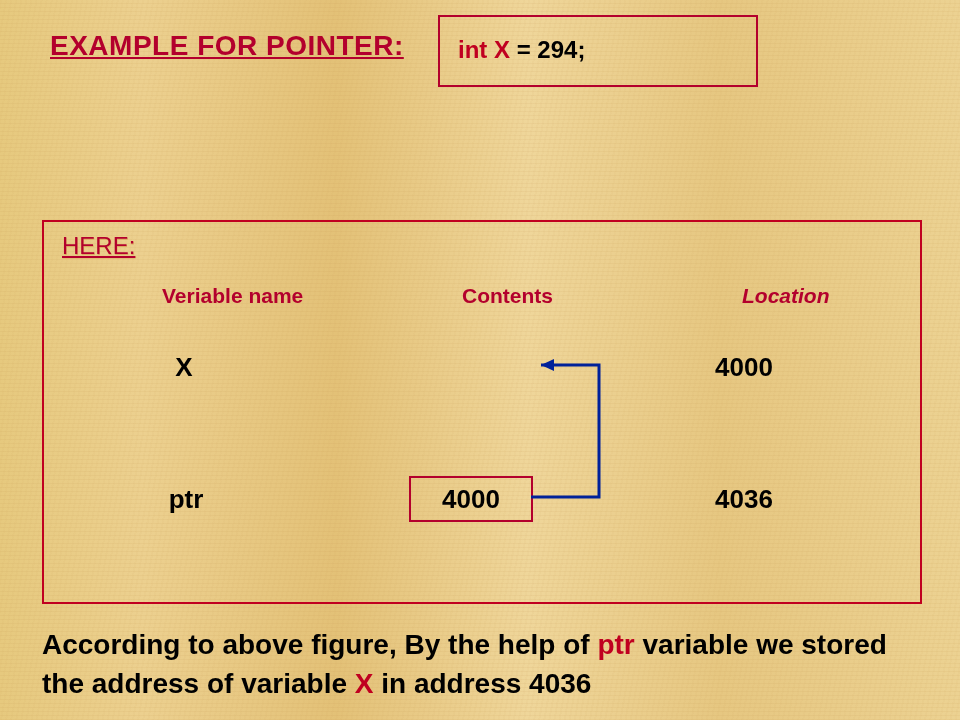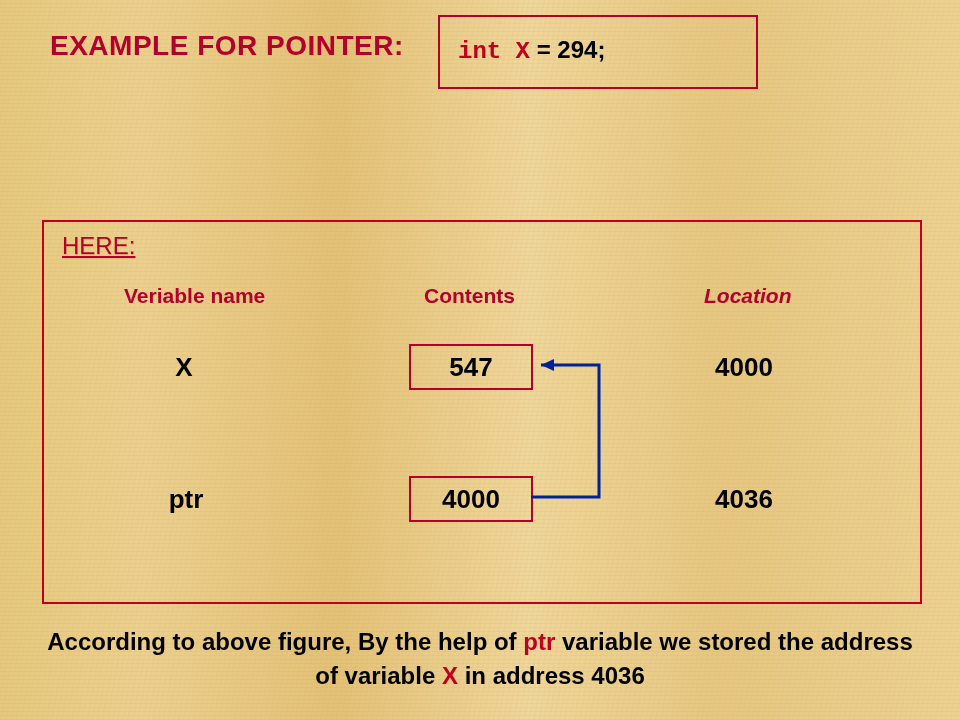--- a/index.html
+++ b/index.html
@@ -26,34 +26,35 @@
   }
 
   .title {
     position: absolute;
     left: 50px;
     top: 30px;
     color: #b3002d;
     font-weight: 900;
     font-size: 28px;
     letter-spacing: 0.5px;
+    text-decoration: underline;
   }
 
   .codebox {
     position: absolute;
     left: 438px;
     top: 15px;
     width: 280px;
     padding: 10px 18px 12px 18px;
     border: 2px solid #b3002d;
     line-height: 1.9;
     font-size: 24px;
     font-weight: 700;
   }
-  .codebox .intx { color: #c00020; font-family: Liberation Mono, monospace; } 
+  .codebox .intx { color: #c00020; } 
   .codebox .body { color: #000; }
 
   .panel {
     position: absolute;
     left: 42px;
     top: 220px;
     width: 876px;
     height: 380px;
     border: 2px solid #c00020;
   }
@@ -68,20 +69,21 @@
     text-decoration: underline;
     text-shadow: 0.5px 0.5px 0 #dca860;
   }
 
   .coltitle {
     position: absolute;
     top: 62px;
     color: #b3002d;
     font-weight: 700;
     font-size: 21px;
+    margin-left: 38px;
   }
 
   .cell-text {
     position: absolute;
     color: #000;
     font-weight: 700;
     font-size: 26px;
     text-align: center;
   }
 
@@ -98,23 +100,22 @@
     background: transparent;
   }
 
   .caption {
     position: absolute;
     left: 42px;
     top: 625px;
     width: 876px;
     color: #000;
     font-weight: 700;
-    font-size: 24px;
+    font-size: 28px;
     line-height: 1.4;
-    text-align: center;
   }
   .caption .red { color: #c00020; }
 
   
   .arrow {
     position: absolute;
     pointer-events: none;
   }
 </style>
 </head>
@@ -130,21 +131,20 @@
 
 <div class="panel">
 
   <div class="here">HERE:</div>
 
   <div class="coltitle" style="left:80px;">Veriable name</div>
   <div class="coltitle" style="left:380px;">Contents</div>
   <div class="coltitle" style="left:660px;font-style:italic;">Location</div>
 
   <div class="cell-text" style="left:120px; top:130px; width:40px;">X</div>
-  <div class="valbox" style="left:365px; top:122px;">547</div>
   <div class="cell-text" style="left:660px; top:130px; width:80px;">4000</div>
 
   <div class="cell-text" style="left:112px; top:262px; width:60px;">ptr</div>
   <div class="valbox" style="left:365px; top:254px;">4000</div>
   <div class="cell-text" style="left:660px; top:262px; width:80px;">4036</div>
 
   <svg class="arrow" viewBox="0 0 876 380" width="876" height="380" style="left:0; top:0;">
     <path d="M 487 275 L 555 275 L 555 143 L 497 143" fill="none" stroke="#00219a" stroke-width="3"></path>
     <polygon points="497,143 510,137 510,149" fill="#00219a"></polygon>
   </svg>

